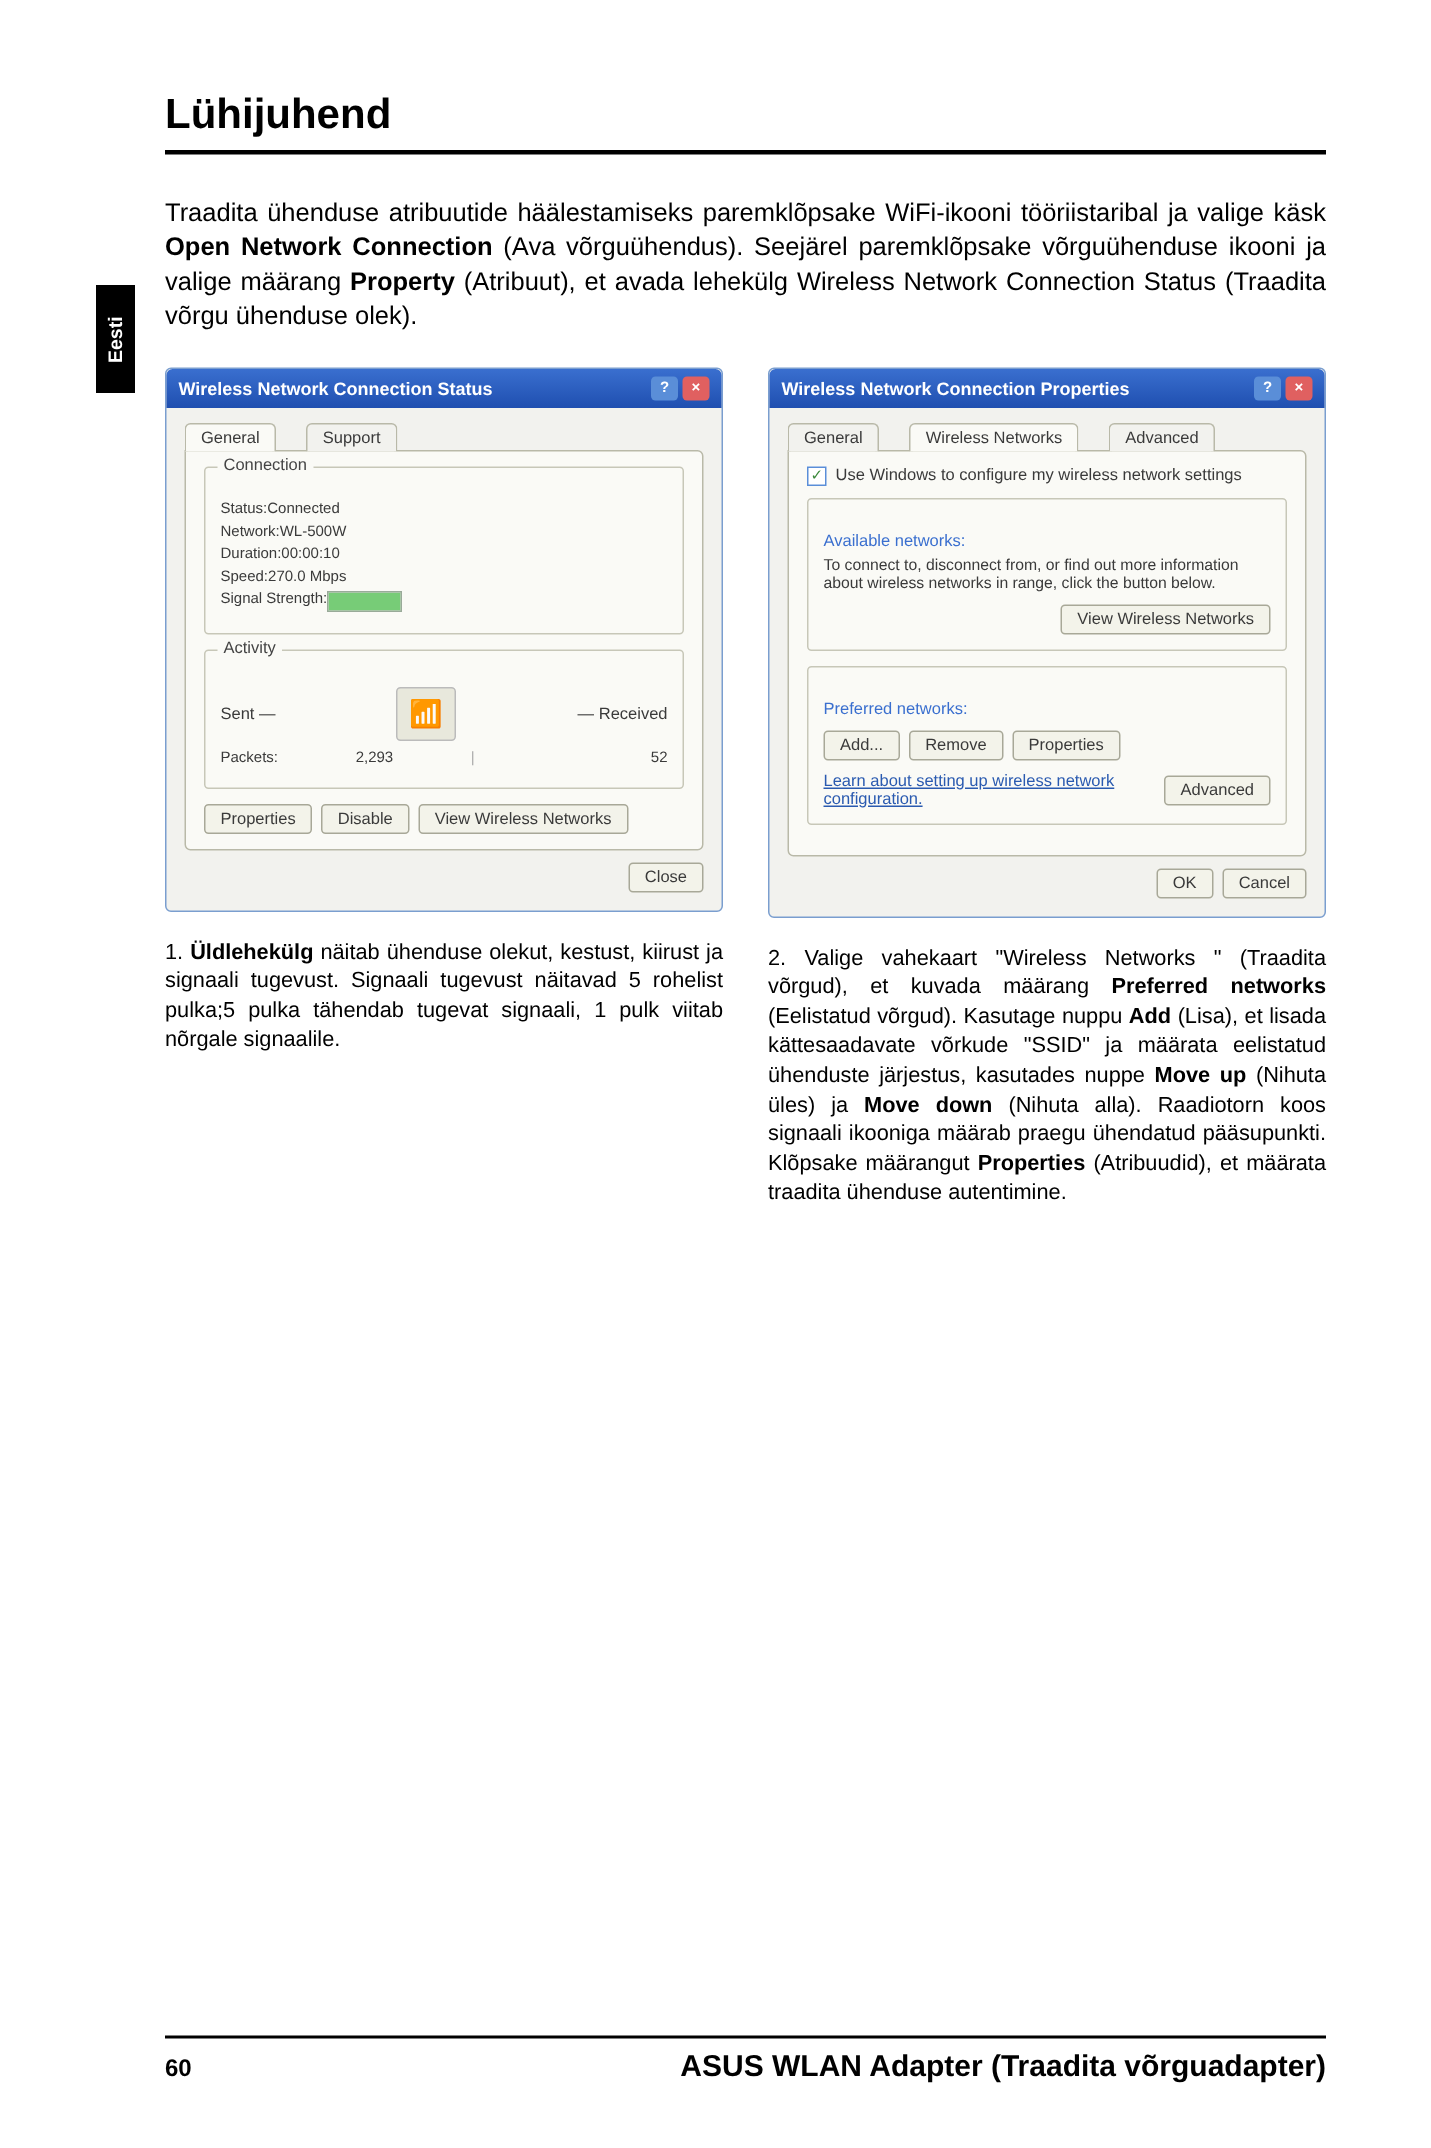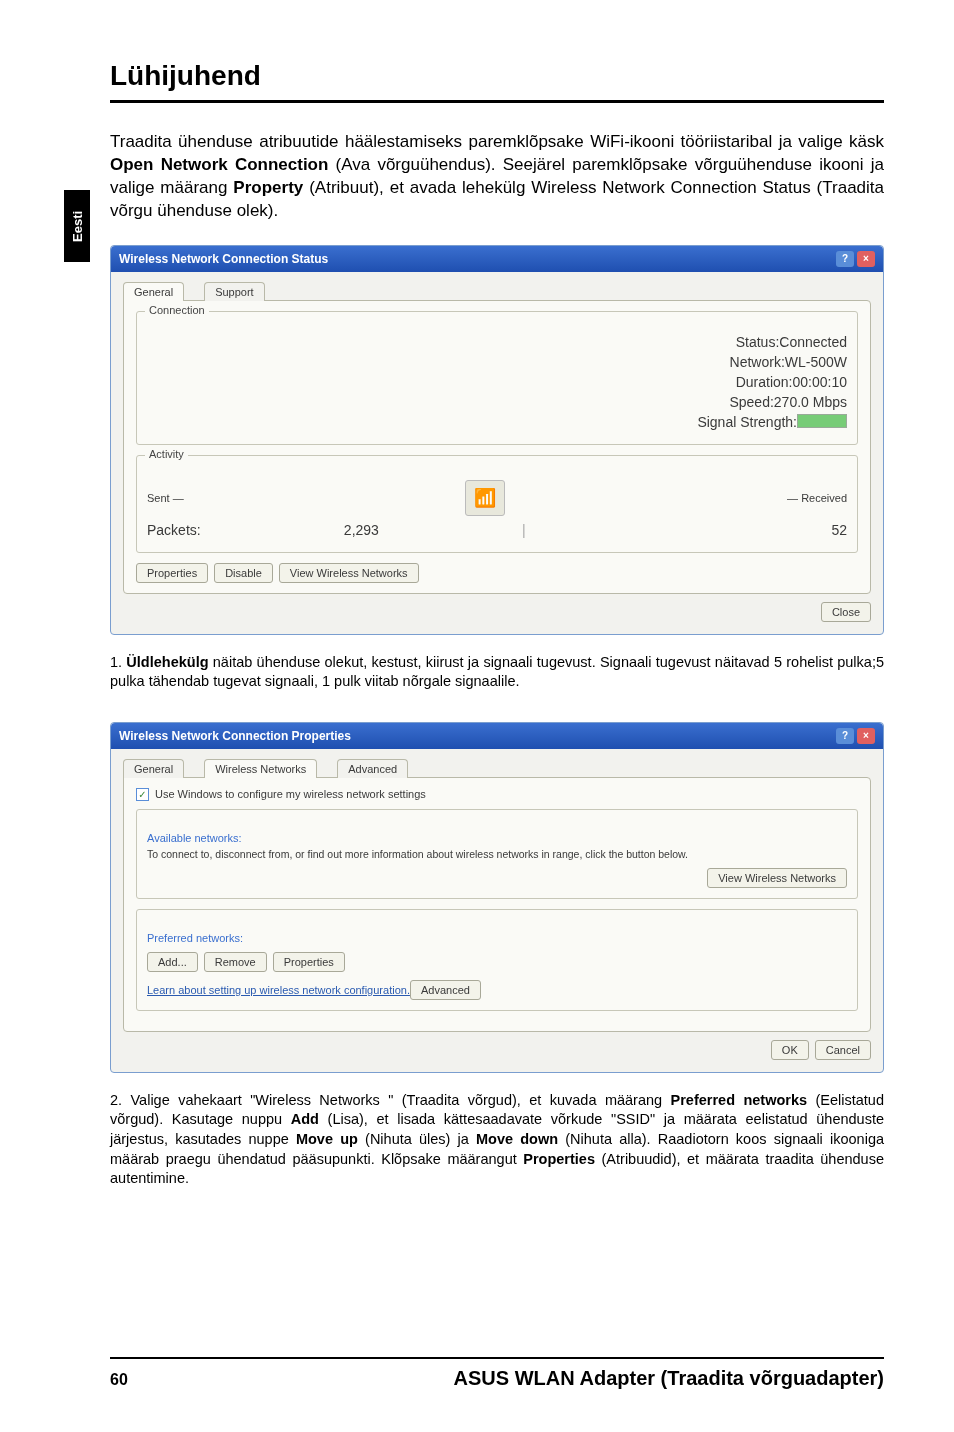--- a/index.html
+++ b/index.html
@@ -44,21 +44,20 @@
   }
   .intro {
     font-size: 17px;
     line-height: 1.35;
     text-align: justify;
     margin-bottom: 22px;
   }
   .columns {
     display: flex;
     gap: 30px;
-    flex-direction: column;
   }
   .col { flex: 1; }
   .win {
     border: 1px solid #7a9ecf;
     border-radius: 4px;
     background: #f2f2ee;
     font-size: 11px;
     color: #3a3a3a;
     margin-bottom: 18px;
   }
@@ -104,21 +103,21 @@
     border-radius:3px;
     padding:18px 10px 10px;
     margin-bottom:10px;
     position:relative;
   }
   .group-title {
     position:absolute; top:-8px; left:8px;
     background:#fafaf6; padding:0 4px;
     color:#444; font-size:11px;
   }
-  .kv { display:flex; justify-content:flex-end; margin:4px 0; font-size:14px; }
+  .kv { display:flex; justify-content:flex-start; margin:4px 0; font-size:10px; }
   .activity-row {
     display:flex; justify-content:space-between; align-items:center;
     margin:6px 0;
   }
   .act-icon {
     width:40px; height:36px;
     background:#e8e8dc;
     border:1px solid #bbb; border-radius:3px;
     display:flex;align-items:center;justify-content:center;
     font-size:18px;

